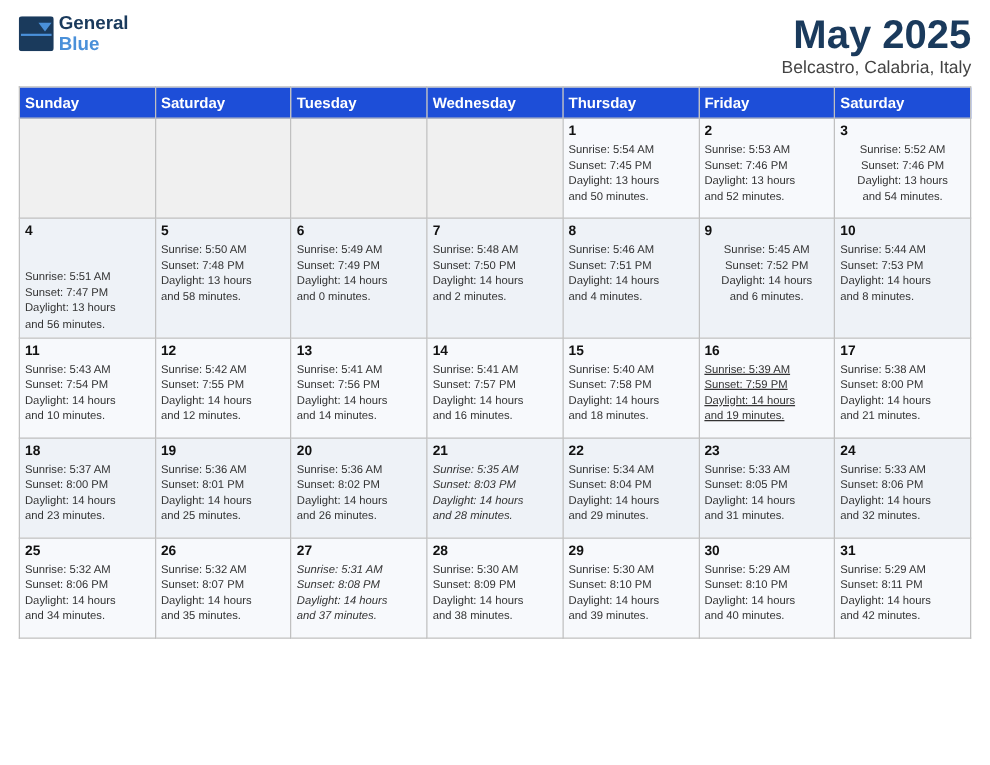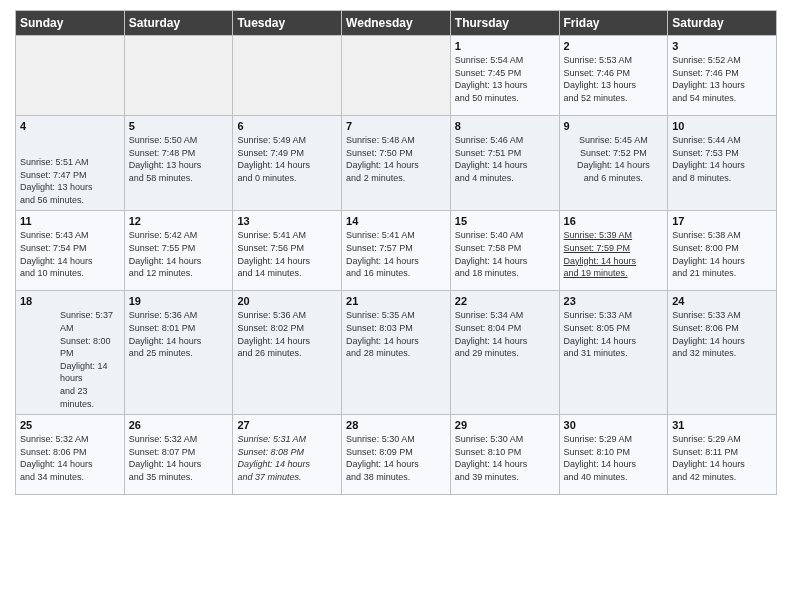--- a/index.html
+++ b/index.html
@@ -41,21 +41,21 @@
     .calendar-subtitle {
       font-size: 14px;
       color: #444;
     }
     table {
       width: 100%;
       border-collapse: collapse;
       table-layout: fixed;
     }
     thead tr th {
-      background-color: #404040;
+      background-color: #1d4ed8;
       color: #fff;
       font-size: 12px;
       font-weight: bold;
       padding: 5px 4px;
       text-align: left;
       border: 1px solid #c0c0c0;
     }
     tbody tr td {
       vertical-align: top;
       border: 1px solid #c0c0c0;
@@ -83,20 +83,37 @@
       line-height: 1.4;
     }
     .empty-cell {
       background: #f0f0f0 !important;
     }
   </style>
 </head>
 <body>
 
 <div class="container">
+  <div class="header-row">
+    <div class="logo">
+      <svg class="logo-icon" viewBox="0 0 32 32">
+        <rect x="0" y="0" width="32" height="32" rx="3" fill="#1a3a5c"></rect>
+        <polygon points="18,6 30,6 24,14" fill="#4a90d9"></polygon>
+        <rect x="2" y="16" width="28" height="2" fill="#4a90d9"></rect>
+      </svg>
+      <div>
+        <div style="font-size:15px;font-weight:bold;color:#1a3a5c;">General</div>
+        <div style="font-size:15px;font-weight:bold;color:#4a90d9;">Blue</div>
+      </div>
+    </div>
+    <div class="title-block">
+      <div class="calendar-title">May 2025</div>
+      <div class="calendar-subtitle">Belcastro, Calabria, Italy</div>
+    </div>
+  </div>
 
   <table>
     <thead>
       <tr>
       <th>Sunday</th>
           <th>Saturday</th>
           <th>Tuesday</th>
           <th>Wednesday</th>
           <th>Thursday</th>
           <th>Friday</th>
@@ -118,21 +135,21 @@
           </td>
           <td>
             <div class="day-num">2</div>
             <div class="day-detail" style="white-space: pre-line;">Sunrise: 5:53 AM
 Sunset: 7:46 PM
 Daylight: 13 hours
 and 52 minutes.</div>
           </td>
           <td>
             <div class="day-num">3</div>
-            <div class="day-detail" style="white-space: pre-line;">Sunrise: 5:52 AM
+            <div class="day-detail" style="white-space: pre-line; text-align: center;">Sunrise: 5:52 AM
 Sunset: 7:46 PM
 Daylight: 13 hours
 and 54 minutes.</div>
           </td>
         </tr>
         <tr>
           <td>
             <div class="day-num">4</div>
             <div class="day-detail" style="white-space: pre-line; margin-top: 24px;">Sunrise: 5:51 AM
 Sunset: 7:47 PM
@@ -229,42 +246,42 @@
             <div class="day-num">17</div>
             <div class="day-detail" style="white-space: pre-line;">Sunrise: 5:38 AM
 Sunset: 8:00 PM
 Daylight: 14 hours
 and 21 minutes.</div>
           </td>
         </tr>
         <tr>
           <td>
             <div class="day-num">18</div>
-            <div class="day-detail" style="white-space: pre-line; margin-left: 40px;">Sunrise: 5:37 AM
+            <div class="day-detail" style="white-space: pre-line;">Sunrise: 5:37 AM
 Sunset: 8:00 PM
 Daylight: 14 hours
 and 23 minutes.</div>
           </td>
           <td>
             <div class="day-num">19</div>
             <div class="day-detail" style="white-space: pre-line;">Sunrise: 5:36 AM
 Sunset: 8:01 PM
 Daylight: 14 hours
 and 25 minutes.</div>
           </td>
           <td>
             <div class="day-num">20</div>
             <div class="day-detail" style="white-space: pre-line;">Sunrise: 5:36 AM
 Sunset: 8:02 PM
 Daylight: 14 hours
 and 26 minutes.</div>
           </td>
           <td>
             <div class="day-num">21</div>
-            <div class="day-detail" style="white-space: pre-line;">Sunrise: 5:35 AM
+            <div class="day-detail" style="white-space: pre-line; font-style: italic;">Sunrise: 5:35 AM
 Sunset: 8:03 PM
 Daylight: 14 hours
 and 28 minutes.</div>
           </td>
           <td>
             <div class="day-num">22</div>
             <div class="day-detail" style="white-space: pre-line;">Sunrise: 5:34 AM
 Sunset: 8:04 PM
 Daylight: 14 hours
 and 29 minutes.</div>

